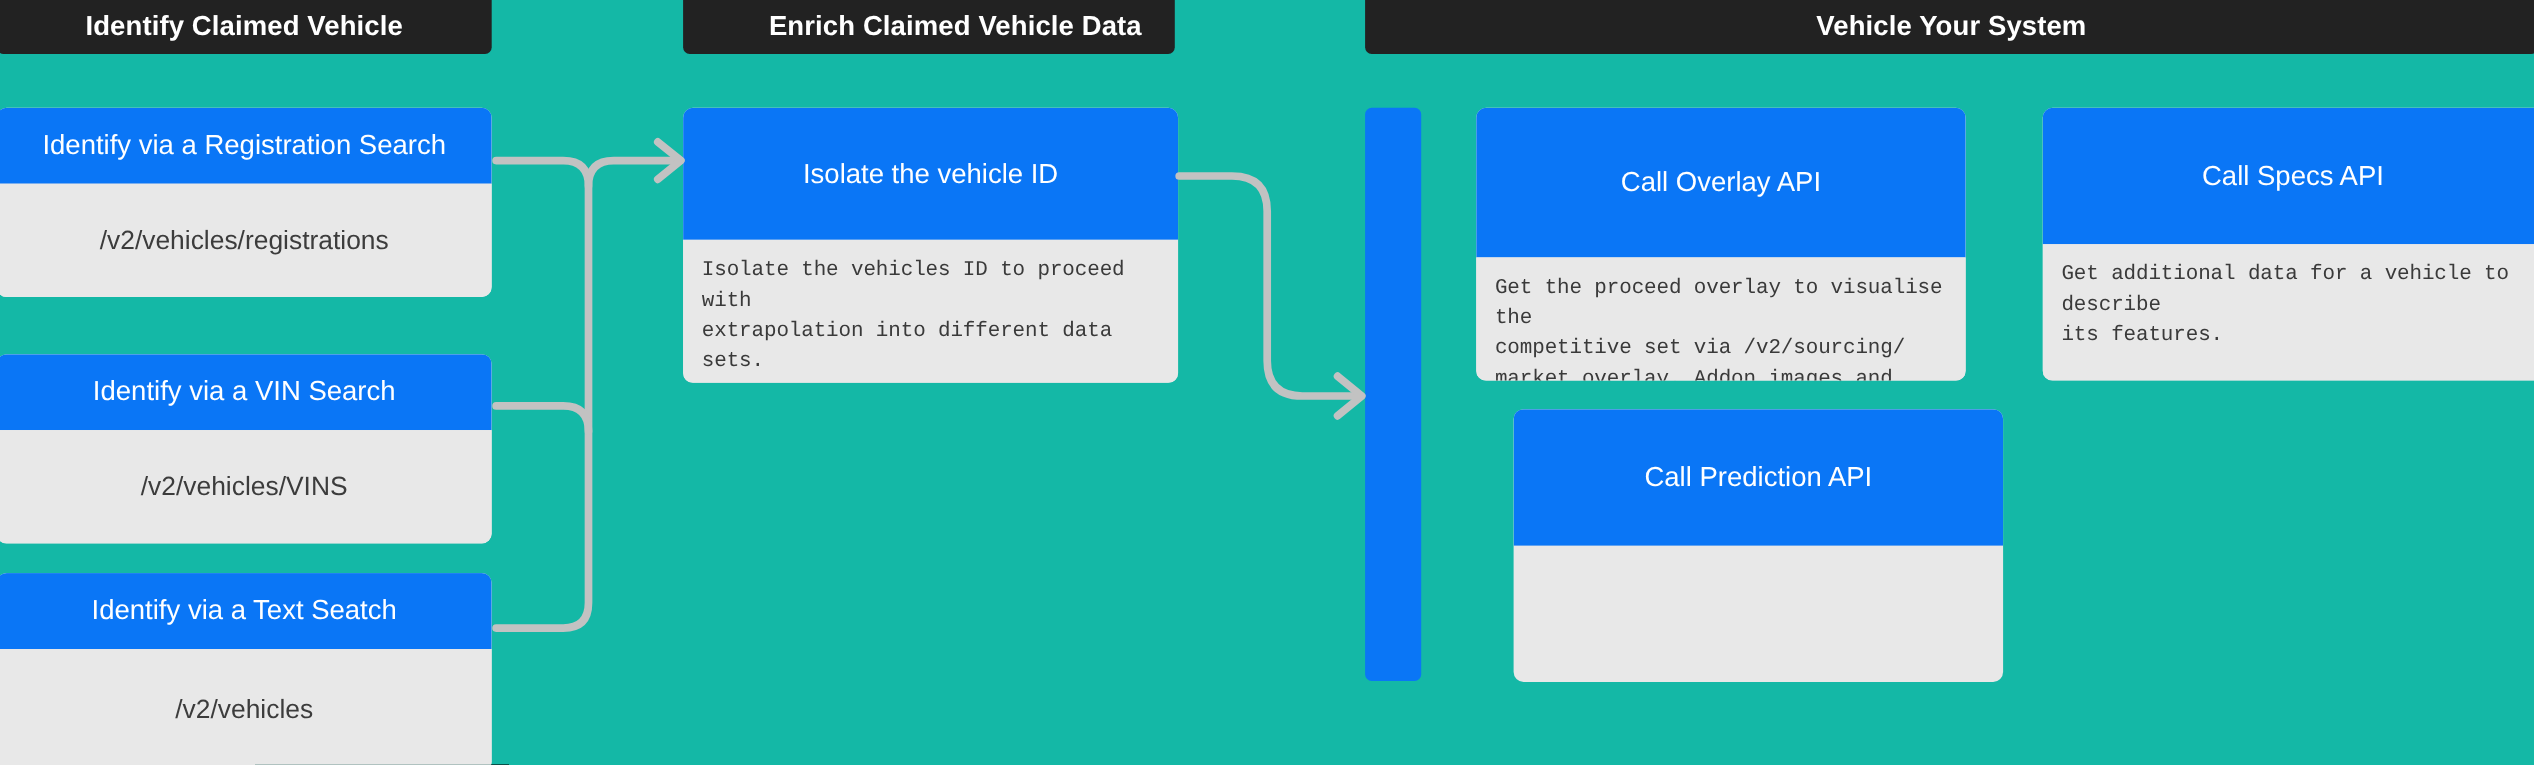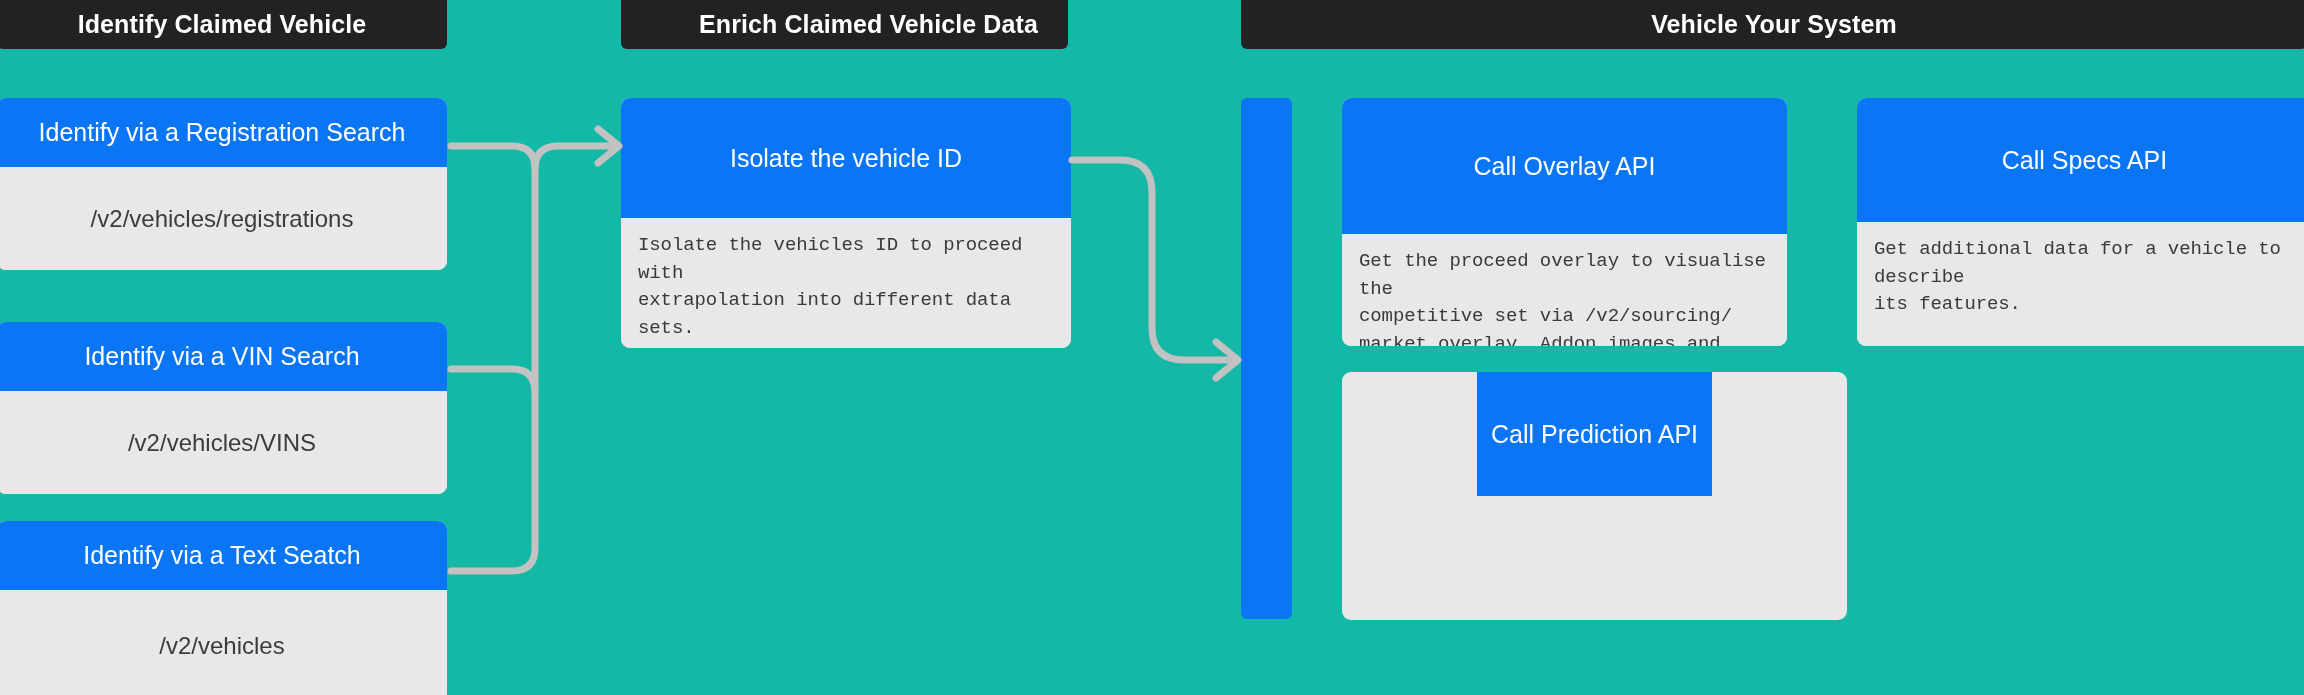--- a/index.html
+++ b/index.html
@@ -145,21 +145,21 @@
 
   <div class="blue-bar" style="left:1241px; top:98px; width:51px; height:521px;"></div>
 
   <div class="card" style="left:1342px; top:98px; width:445px; height:248px;">
     <div class="card-head" style="height:136px;">Call Overlay API</div>
     <div class="card-body mono">Get the proceed overlay to visualise the
 competitive set via /v2/sourcing/
 market_overlay. Addon images and descriptions.</div>
   </div>
 
-  <div class="card" style="left:1342px; top:372px; width:505px; height:248px;align-items:center;">
+  <div class="card" style="left:1376px; top:372px; width:445px; height:248px;">
     <div class="card-head" style="height:124px;">Call Prediction API</div>
   </div>
 
   <div class="card" style="left:1857px; top:98px; width:455px; height:248px;">
     <div class="card-head" style="height:124px;">Call Specs API</div>
     <div class="card-body mono">Get additional data for a vehicle to describe
 its features.</div>
   </div>
 
   <svg id="connectors" viewBox="0 0 2304 695">

